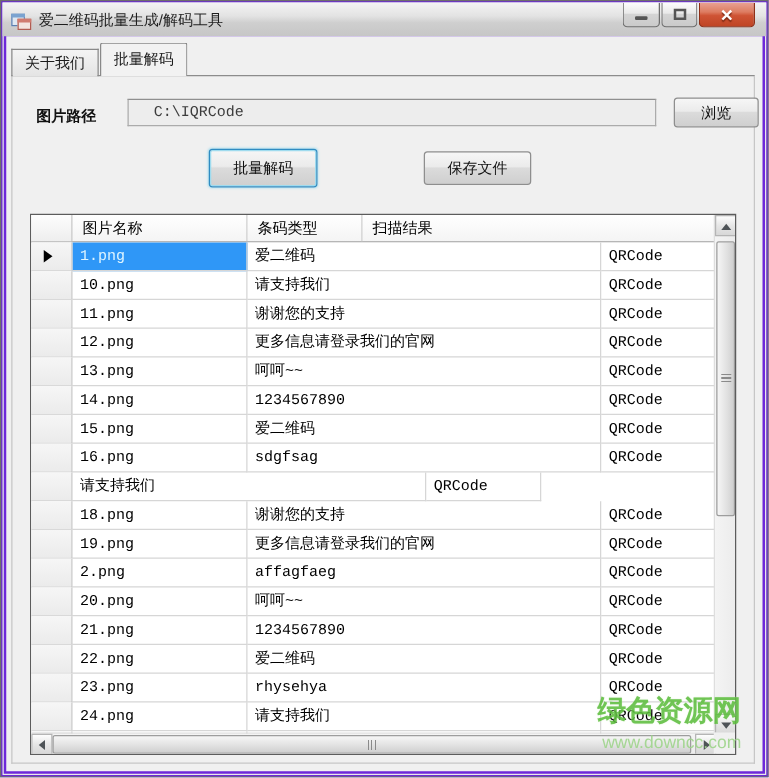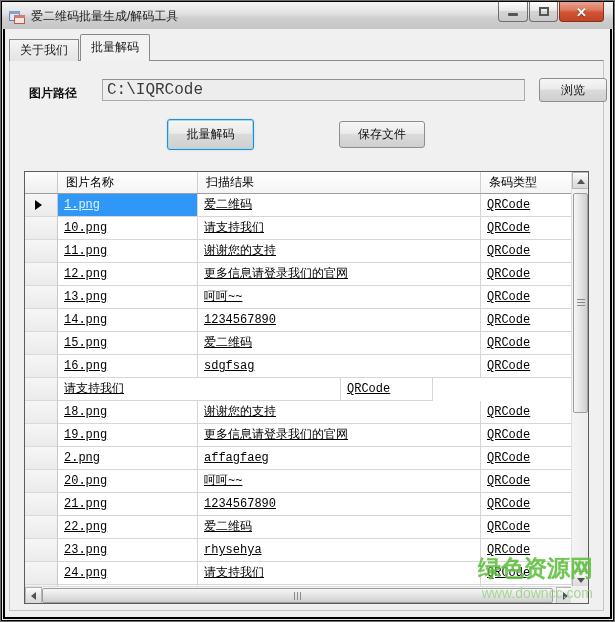--- a/index.html
+++ b/index.html
@@ -1,17 +1,17 @@
 <!DOCTYPE html>
 <html><head>
 <meta charset="utf-8">
 <style>
   html,body{margin:0;padding:0;background:#fff;font-family:"Liberation Sans",sans-serif;}
   *{box-sizing:border-box;}
-  .window{position:relative;width:615px;height:622px;background:#000000;border:1px solid #6d6d6d;overflow:hidden;}
+  .window{position:relative;width:615px;height:622px;background:#6d28d9;border:1px solid #6d6d6d;overflow:hidden;}
   .frame-inner{position:absolute;inset:1px;border:1px solid #e9e9e9;pointer-events:none;}
   .titlebar{position:absolute;left:1px;top:1px;right:1px;height:27px;
     background:linear-gradient(#f4f4f4,#e3e3e3 40%,#cfcfcf 60%,#c6c6c6);
     display:flex;align-items:center;}
   .app-icon{width:16px;height:16px;margin:0 6px 0 7px;position:relative;flex:0 0 auto;}
   .app-icon .w1{position:absolute;left:0;top:3px;width:11px;height:10px;background:#dfe8f2;border:1px solid #5c7fb0;}
   .app-icon .w1b{position:absolute;left:0;top:3px;width:11px;height:3px;background:#7ba3d0;}
   .app-icon .w2{position:absolute;left:5px;top:7px;width:11px;height:9px;background:#f3e3df;border:1px solid #b05c52;}
   .app-icon .w2b{position:absolute;left:5px;top:7px;width:11px;height:3px;background:#d07b70;}
   .title-text{font-size:12px;color:#1d1d1d;line-height:26px;}
@@ -29,42 +29,42 @@
   
   .tabstrip{position:absolute;left:4px;top:5px;height:27px;display:flex;align-items:flex-end;z-index:3;}
   .tab{height:22px;line-height:21px;padding:0 10px;font-size:12px;color:#1a1a1a;
     background:linear-gradient(#f4f4f4,#e4e4e4);border:1px solid #898989;border-bottom:none;margin-right:1px;}
   .tab.active{height:27px;line-height:25px;background:#f2f2f2;position:relative;border-radius:2px 2px 0 0;}
   .tabpage{position:absolute;left:4px;right:6px;top:31px;bottom:6px;background:#f0f0f0;border:1px solid #c6c6c6;border-top-color:#8c8c8c;}
 
   
   .path-label{position:absolute;left:19px;top:24px;font-size:12px;font-weight:bold;color:#111;}
   .path-box{position:absolute;left:92px;top:18px;width:423px;height:22px;background:#ededed;
-    border:1px solid #ababab;border-top-color:#8f8f8f;font-size:16px;color:#3c3c3c;
-    font-family:"Liberation Mono",monospace;line-height:20px;padding:0 4px;}
+    border:1px solid #ababab;border-top-color:#8f8f8f;font-size:12px;color:#3c3c3c;
+    font-family:"Liberation Mono",monospace;line-height:20px;padding:0 20px;}
   .browse-btn{position:absolute;left:529px;top:17px;width:68px;height:24px;}
   .btn{border:1px solid #8e8e8e;border-radius:3px;font-size:12px;color:#111;
     background:linear-gradient(#f6f6f6,#ebebeb 45%,#dbdbdb 50%,#cfcfcf);
     display:flex;align-items:center;justify-content:center;cursor:default;}
   .decode-btn{position:absolute;left:157px;top:58px;width:87px;height:31px;
     border:1px solid #2f8cc2;box-shadow:inset 0 0 0 1px #9fdbee,0 0 2px #9fdbee;}
   .save-btn{position:absolute;left:329px;top:60px;width:86px;height:27px;}
 
   
   .grid{position:absolute;left:14px;top:110px;width:565px;height:433px;background:#fff;border:1px solid #5c5c5c;}
   .grid-inner{position:absolute;inset:0;overflow:hidden;}
   .grid-header{display:flex;height:22px;background:linear-gradient(#ffffff,#f4f4f4);border-bottom:1px solid #9e9e9e;}
   .hcell{font-size:12px;color:#000;line-height:21px;padding-left:8px;border-right:1px solid #d0d0d0;overflow:hidden;white-space:nowrap;}
   .hcorner{width:33px;background:linear-gradient(#fdfdfd,#eeeeee);border-right:1px solid #c8c8c8;}
   .c-name{width:140px;} .c-result{width:283px;} .c-type{width:92px;}
   .grid-row{display:flex;height:23px;background:#fff;}
   .rowhead{width:33px;background:linear-gradient(#f6f6f6,#ebebeb);border-right:1px solid #c8c8c8;border-bottom:1px solid #d9d9d9;position:relative;}
   .row-arrow{position:absolute;left:10px;top:6px;width:0;height:0;border-left:7px solid #000;border-top:5px solid transparent;border-bottom:5px solid transparent;}
   .cell{font-size:12px;color:#000;line-height:22px;padding-left:6px;border-right:1px solid #d6d6d6;border-bottom:1px solid #d6d6d6;
-    overflow:hidden;white-space:nowrap;font-family:"Liberation Mono","Liberation Sans",monospace;text-decoration:underline;}
+    overflow:hidden;white-space:nowrap;font-family:"Liberation Mono","Liberation Sans",monospace;}
   .cell.sel{background:#2f97f7;color:#dff5ff;}
   .partial{height:3px;overflow:hidden;}
   .partial .cell,.partial .rowhead{border-bottom:none;}
 
   
   .vscroll{position:absolute;top:0;right:0;width:17px;height:416px;background:linear-gradient(to right,#f4f4f4,#ececec);border-left:1px solid #dedede;}
   .sbtn{position:absolute;left:0;width:17px;height:17px;background:linear-gradient(#fdfdfd,#e6e6e6 50%,#d8d8d8);border:1px solid #b5b5b5;}
   .sbtn.up{top:0;} .sbtn.down{bottom:0;}
   .tri-up{position:absolute;left:4px;top:6px;width:0;height:0;border-left:4px solid transparent;border-right:4px solid transparent;border-bottom:5px solid #4e5357;}
   .tri-down{position:absolute;left:4px;top:6px;width:0;height:0;border-left:4px solid transparent;border-right:4px solid transparent;border-top:5px solid #4e5357;}
@@ -126,22 +126,22 @@
       <div class="btn browse-btn">浏览</div>
 
       <div class="btn decode-btn">批量解码</div>
       <div class="btn save-btn">保存文件</div>
 
       <div class="grid">
         <div class="grid-inner">
           <div class="grid-header">
             <div class="hcell hcorner"></div>
             <div class="hcell c-name">图片名称</div>
+            <div class="hcell c-type">条码类型</div>
             <div class="hcell c-result">扫描结果</div>
-            <div class="hcell c-type">条码类型</div>
           </div>
           <div id="grid-rows">
               <div class="grid-row">
                 <div class="rowhead">
                   <span class="row-arrow"></span>
                 </div>
                 <div class="cell c-name sel">1.png</div>
                 <div class="cell c-result">爱二维码</div>
                 <div class="cell c-type">QRCode</div>
               </div>

